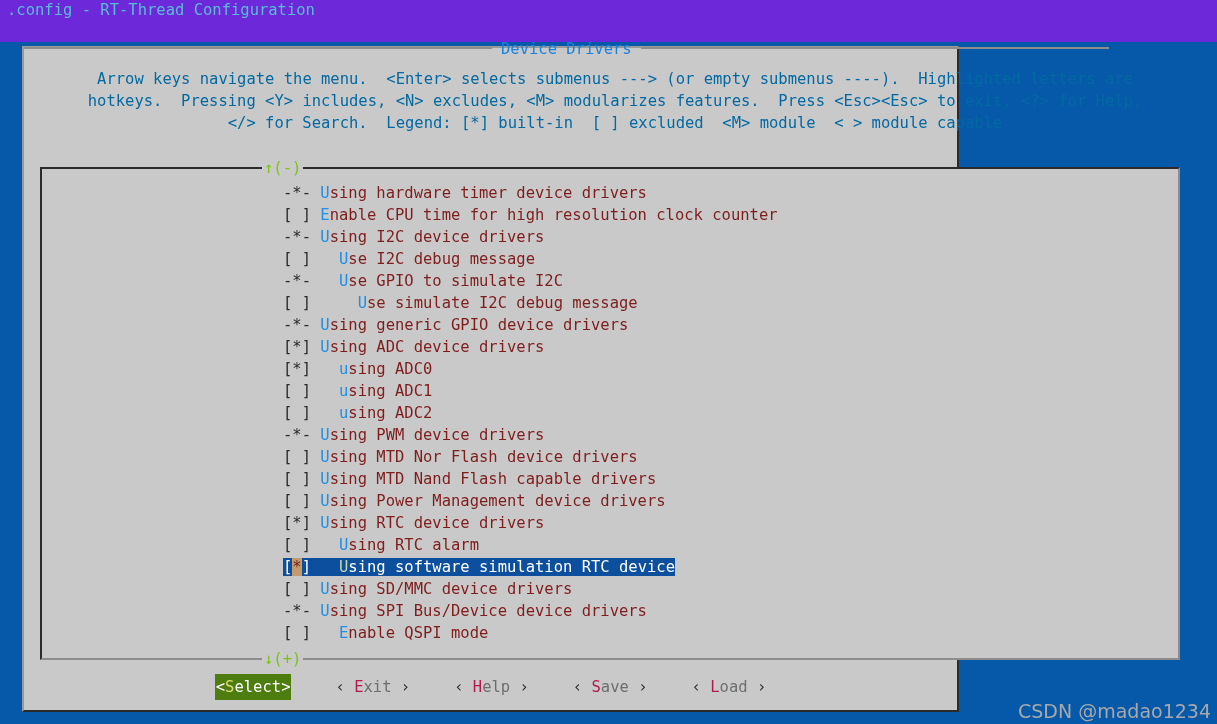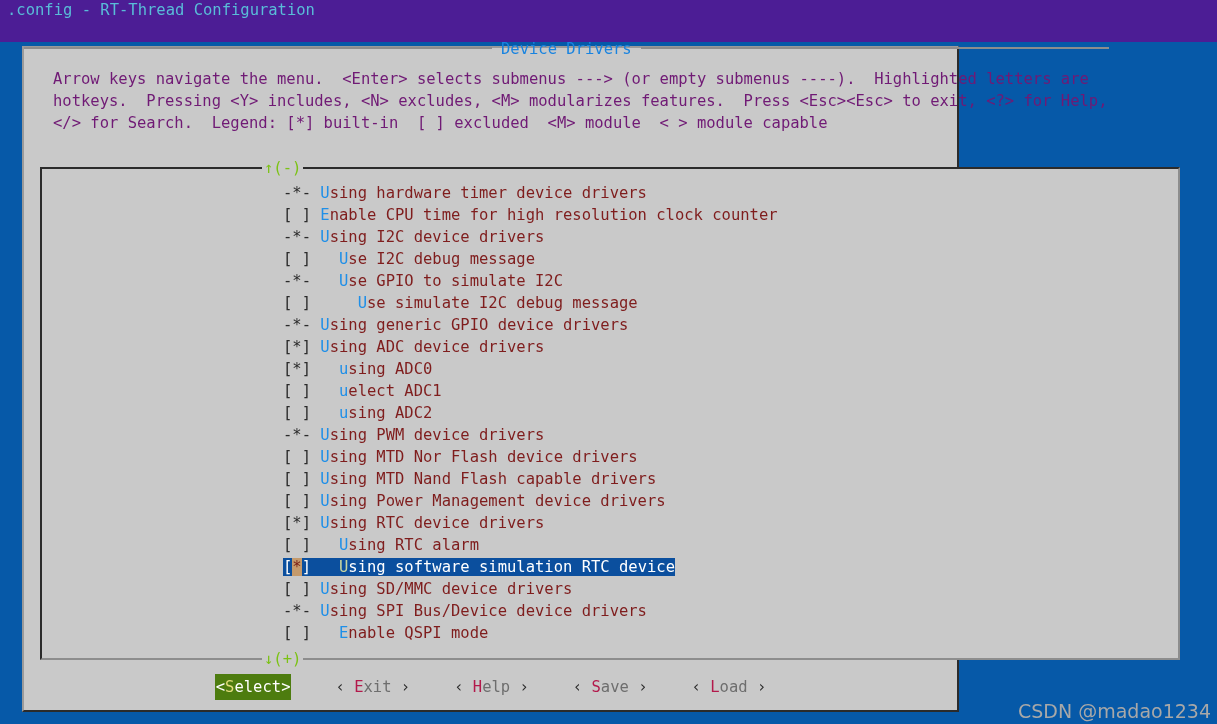--- a/index.html
+++ b/index.html
@@ -17,21 +17,21 @@
     position: relative;
     -webkit-font-smoothing: none;
   }
 
   
   #titlebar {
     position: absolute;
     left: 0; top: 0;
     width: 1217px;
     height: 42px;
-    background: #4c1d95;
+    background: #6d28d9;
     color: #5fc6e8;
     padding: 0;
   }
   #app-title {
     position: absolute;
     left: 7px; top: 0px;
     line-height: 21px;
     color: #59bcd8;
     white-space: pre;
   }
@@ -83,26 +83,27 @@
     width: 468px;
     margin-bottom: 4px;
   }
   #dialog-title .rule-l { margin-right: 9px; }
   #dialog-title .rule-r { margin-left: 9px; }
   #dialog-title .dt-text { color: #1883e0; }
 
   
   #helptext {
     position: absolute;
-    left: 29px;
+    left: 21px;
     top: 20px;
     width: 1140px;
-    color: #701a75;
+    color: #0369a1;
     white-space: pre;
     line-height: 22px;
+    text-align: center;
   }
 
   
   #menubox {
     position: absolute;
     left: 16px;
     top: 119px;
     width: 1140px;
     height: 493px;
     border-top: 2px solid #2b2b2b;
@@ -213,21 +214,21 @@
     <div id="menulist">
         <div class="menu-row"><span class="mark">-*- </span><span class="hk">U</span><span class="txt">sing hardware timer device drivers</span></div>
         <div class="menu-row"><span class="mark">[ ] </span><span class="hk">E</span><span class="txt">nable CPU time for high resolution clock counter</span></div>
         <div class="menu-row"><span class="mark">-*- </span><span class="hk">U</span><span class="txt">sing I2C device drivers</span></div>
         <div class="menu-row"><span class="mark">[ ]   </span><span class="hk">U</span><span class="txt">se I2C debug message</span></div>
         <div class="menu-row"><span class="mark">-*-   </span><span class="hk">U</span><span class="txt">se GPIO to simulate I2C</span></div>
         <div class="menu-row"><span class="mark">[ ]     </span><span class="hk">U</span><span class="txt">se simulate I2C debug message</span></div>
         <div class="menu-row"><span class="mark">-*- </span><span class="hk">U</span><span class="txt">sing generic GPIO device drivers</span></div>
         <div class="menu-row"><span class="mark">[*] </span><span class="hk">U</span><span class="txt">sing ADC device drivers</span></div>
         <div class="menu-row"><span class="mark">[*]   </span><span class="hk">u</span><span class="txt">sing ADC0</span></div>
-        <div class="menu-row"><span class="mark">[ ]   </span><span class="hk">u</span><span class="txt">elect ADC1</span></div>
+        <div class="menu-row"><span class="mark">[ ]   </span><span class="hk">u</span><span class="txt">sing ADC1</span></div>
         <div class="menu-row"><span class="mark">[ ]   </span><span class="hk">u</span><span class="txt">sing ADC2</span></div>
         <div class="menu-row"><span class="mark">-*- </span><span class="hk">U</span><span class="txt">sing PWM device drivers</span></div>
         <div class="menu-row"><span class="mark">[ ] </span><span class="hk">U</span><span class="txt">sing MTD Nor Flash device drivers</span></div>
         <div class="menu-row"><span class="mark">[ ] </span><span class="hk">U</span><span class="txt">sing MTD Nand Flash capable drivers</span></div>
         <div class="menu-row"><span class="mark">[ ] </span><span class="hk">U</span><span class="txt">sing Power Management device drivers</span></div>
         <div class="menu-row"><span class="mark">[*] </span><span class="hk">U</span><span class="txt">sing RTC device drivers</span></div>
         <div class="menu-row"><span class="mark">[ ]   </span><span class="hk">U</span><span class="txt">sing RTC alarm</span></div>
         <div class="menu-row selected"><span class="hl"><span class="mark">[</span><span class="cursorchar">*</span><span class="mark">]   </span><span class="hk">U</span><span class="txt">sing software simulation RTC device</span></span></div>
         <div class="menu-row"><span class="mark">[ ] </span><span class="hk">U</span><span class="txt">sing SD/MMC device drivers</span></div>
         <div class="menu-row"><span class="mark">-*- </span><span class="hk">U</span><span class="txt">sing SPI Bus/Device device drivers</span></div>

